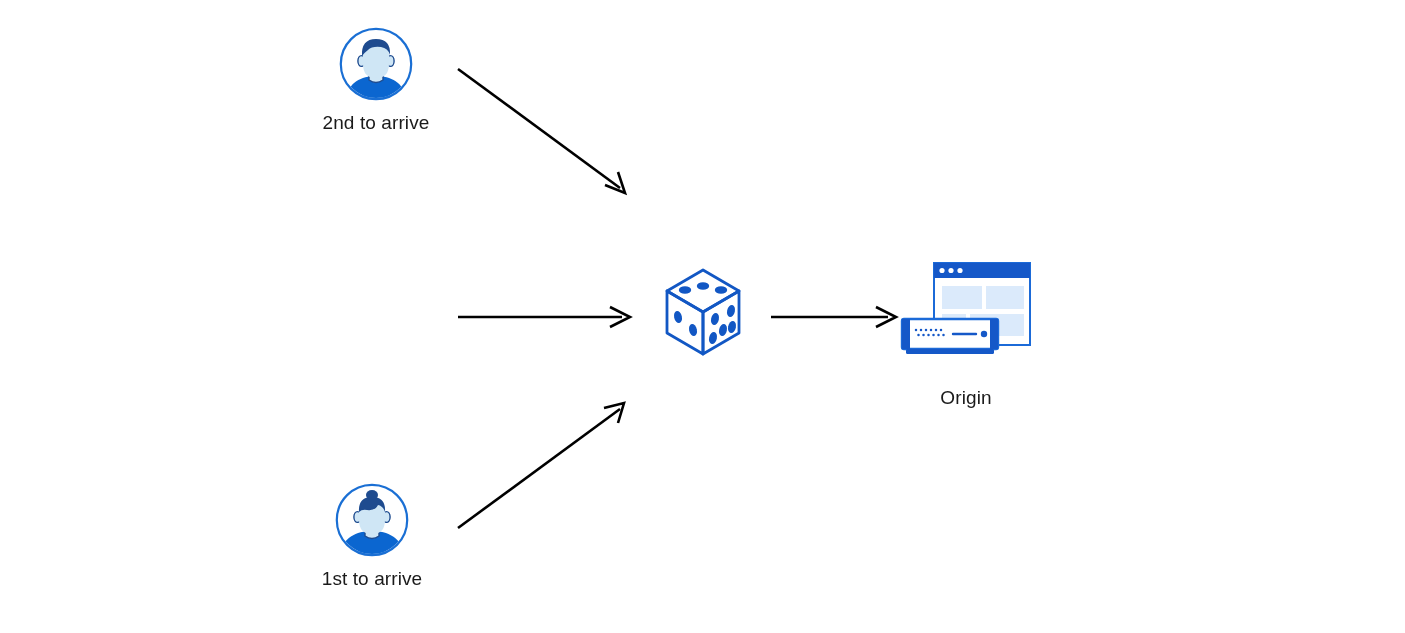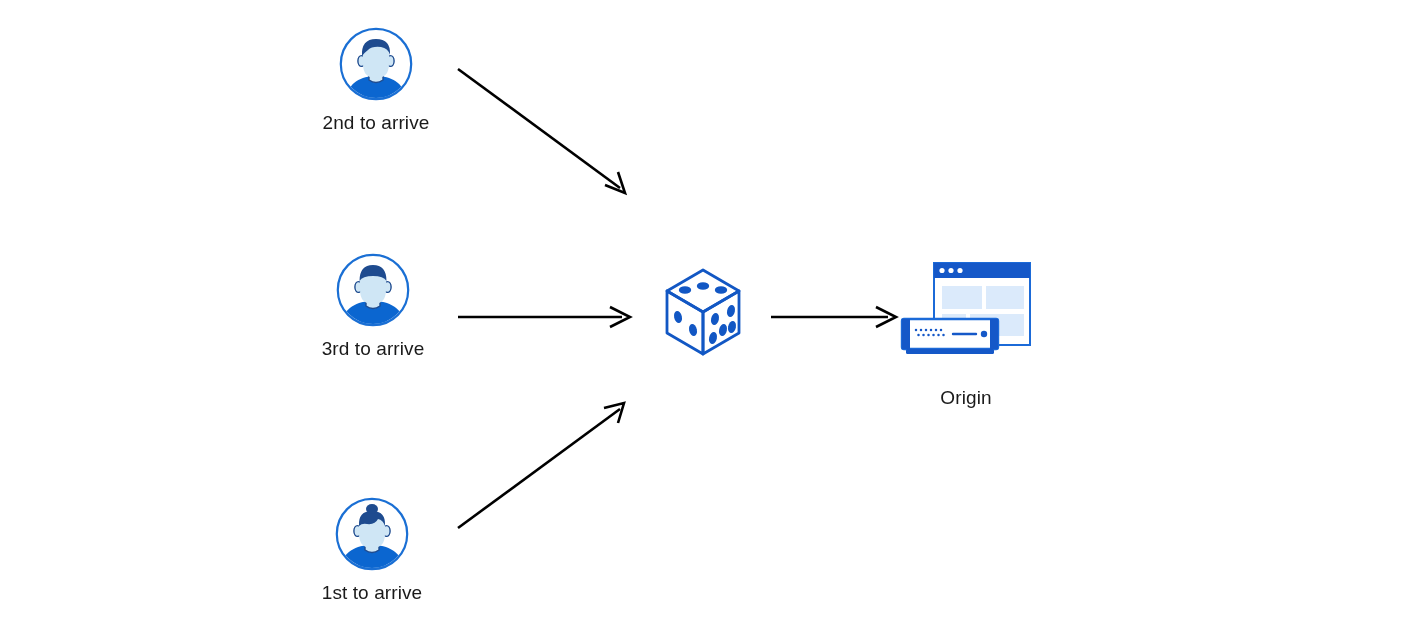--- a/index.html
+++ b/index.html
@@ -41,21 +41,21 @@
     position: absolute;
     left: 0;
     top: 0;
     width: 1405px;
     height: 633px;
     pointer-events: none;
   }
   
   #client-2nd   { left: 306px; top: 26px;  width: 140px; }
   #client-3rd   { left: 303px; top: 252px; width: 140px; }
-  #client-1st   { left: 302px; top: 496px; width: 140px; }
+  #client-1st   { left: 302px; top: 482px; width: 140px; }
   #origin-node  { left: 896px; top: 255px; width: 140px; }
 </style>
 </head>
 <body>
 
 <div id="canvas">
 
   <svg class="arrow-layer" viewBox="0 0 1405 633" width="1405" height="633">
 
     <g>
@@ -99,42 +99,20 @@
 
           <path d="M25 28 q0 -12 13 -12 q13 0 13 12 v10 q0 14 -13 14 q-13 0 -13 -14 Z" fill="#cfe6f5"></path>
 
           <path d="M24 30 q-1 -17 14 -17 q15 0 14 16 q-2 -7 -9 -8 q-9 -1 -13 3 q-4 3 -6 6 Z" fill="#1e4b8f"></path>
         </g>
       </svg>
     </span>
     <span class="node-label">2nd to arrive</span>
   </div>
 
-  <div class="node" id="client-3rd">
-    <span class="node-icon">
-      <svg width="76" height="76" viewBox="0 0 76 76">
-        <defs>
-          <clipPath id="clipB">
-              <circle cx="38" cy="38" r="34"></circle>
-            </clipPath>
-        </defs>
-        <circle cx="38" cy="38" r="35.2" fill="#ffffff" stroke="#1a6fd4" stroke-width="2.2"></circle>
-        <g clip-path="url(#clipB)">
-          <path d="M6 76 C6 57 21 49 38 49 C55 49 70 57 70 76 Z" fill="#0b66d0"></path>
-          <path d="M31 40 h14 v14 q-7 5 -14 0 Z" fill="#cfe6f5" stroke="#1e4b8f" stroke-width="1.4"></path>
-          <ellipse cx="23.5" cy="35" rx="3.6" ry="5.4" fill="#cfe6f5" stroke="#1e4b8f" stroke-width="1.4"></ellipse>
-          <ellipse cx="52.5" cy="35" rx="3.6" ry="5.4" fill="#cfe6f5" stroke="#1e4b8f" stroke-width="1.4"></ellipse>
-          <path d="M25 28 q0 -12 13 -12 q13 0 13 12 v10 q0 14 -13 14 q-13 0 -13 -14 Z" fill="#cfe6f5"></path>
-
-          <path d="M24.5 29 q0 -16 13.5 -16 q13.5 0 13.5 16 q-3 -5 -13.5 -5 q-10.5 0 -13.5 5 Z" fill="#1e4b8f"></path>
-        </g>
-      </svg>
-    </span>
-    <span class="node-label">3rd to arrive</span>
-  </div>
 
   <div class="node" id="client-1st">
     <span class="node-icon">
       <svg width="76" height="76" viewBox="0 0 76 76">
         <defs>
           <clipPath id="clipC">
               <circle cx="38" cy="38" r="34"></circle>
             </clipPath>
         </defs>
         <circle cx="38" cy="38" r="35.2" fill="#ffffff" stroke="#1a6fd4" stroke-width="2.2"></circle>

